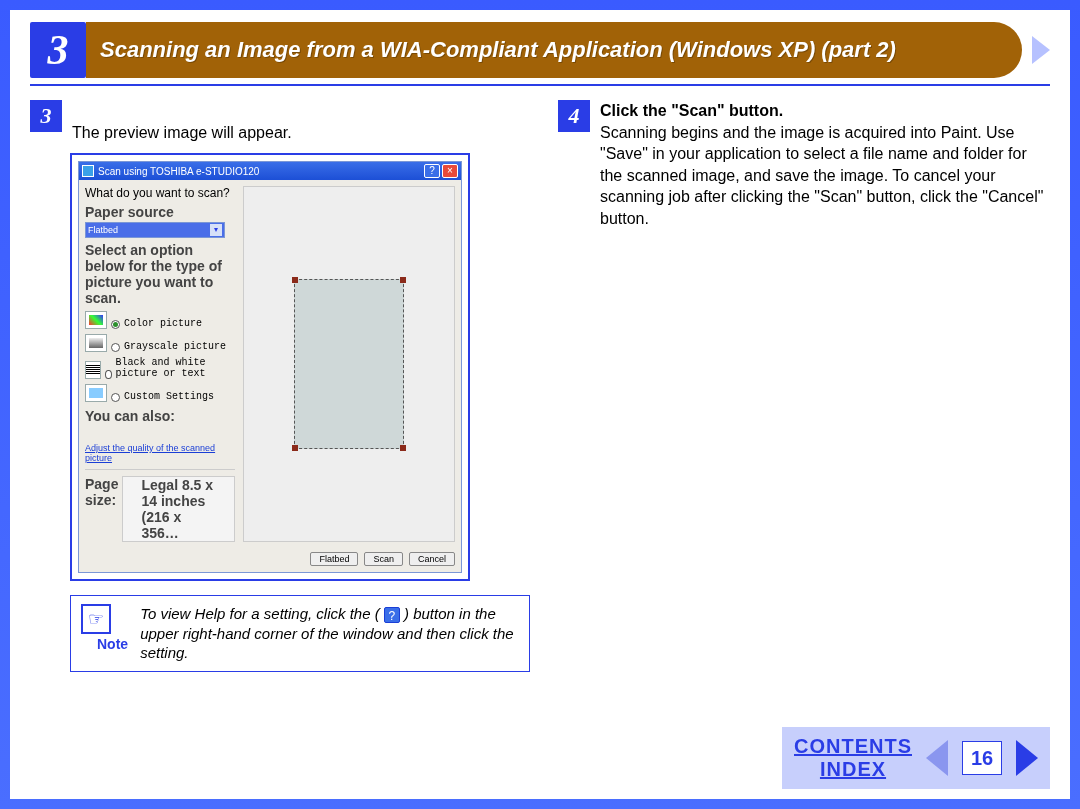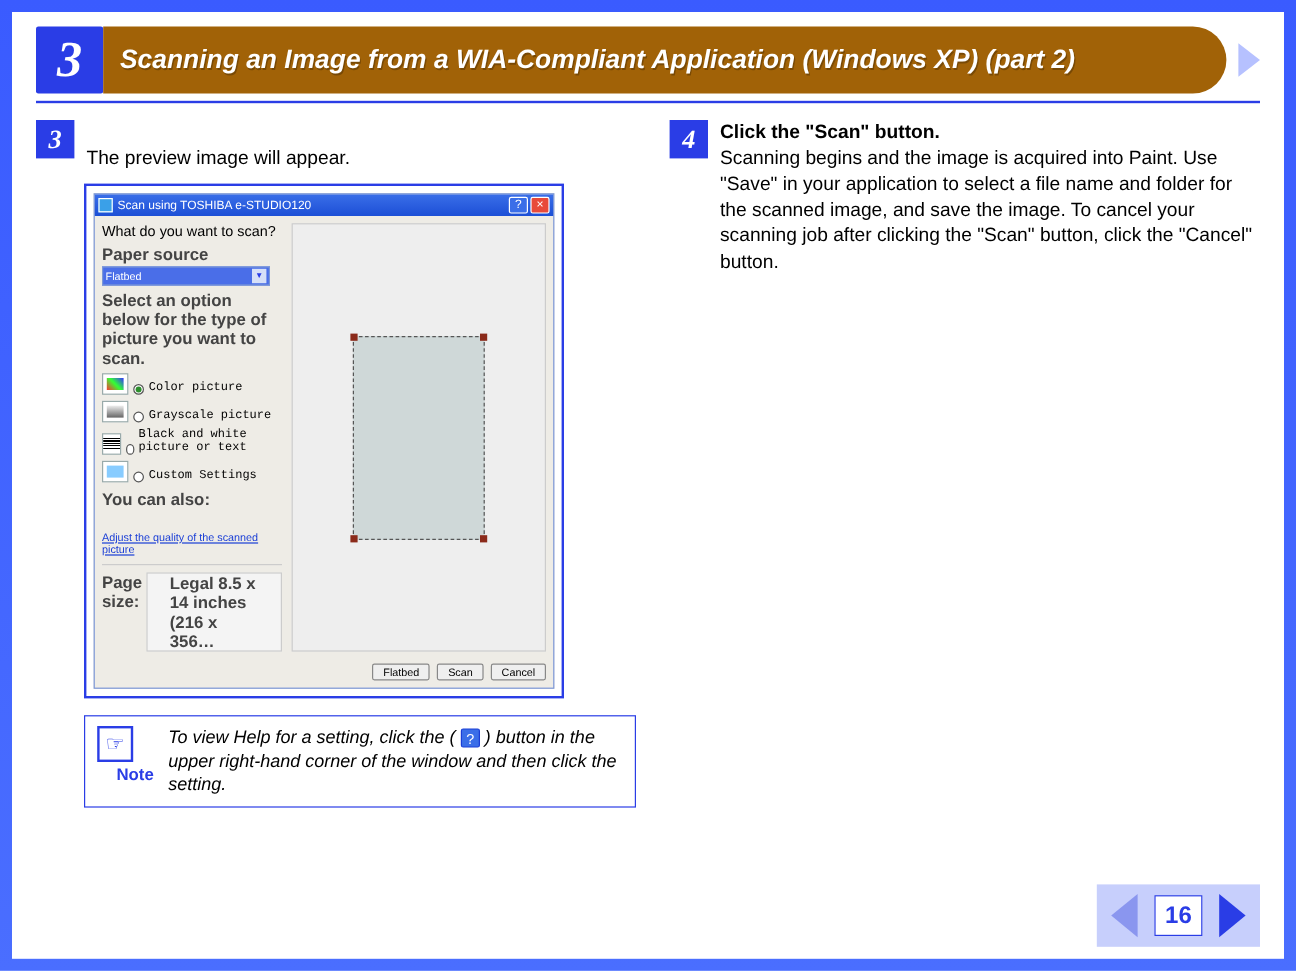--- a/index.html
+++ b/index.html
@@ -324,18 +324,22 @@
         <div class="step-badge">4</div>
         <div class="step-text">
           <span class="step-title">Click the "Scan" button.</span><br>
           <span>Scanning begins and the image is acquired into Paint. Use "Save" in your application to select a file name and folder for the scanned image, and save the image. To cancel your scanning job after clicking the "Scan" button, click the "Cancel" button.</span>
         </div>
       </div>
     </div>
   </div>
 
   <div class="footer">
+    <div class="footer-links">
+      <a class="footer-link">CONTENTS</a>
+      <a class="footer-link">INDEX</a>
+    </div>
     <div class="footer-arrow left"></div>
     <div class="footer-page">16</div>
     <div class="footer-arrow right"></div>
   </div>
 
 </div>
 
 </body></html>

